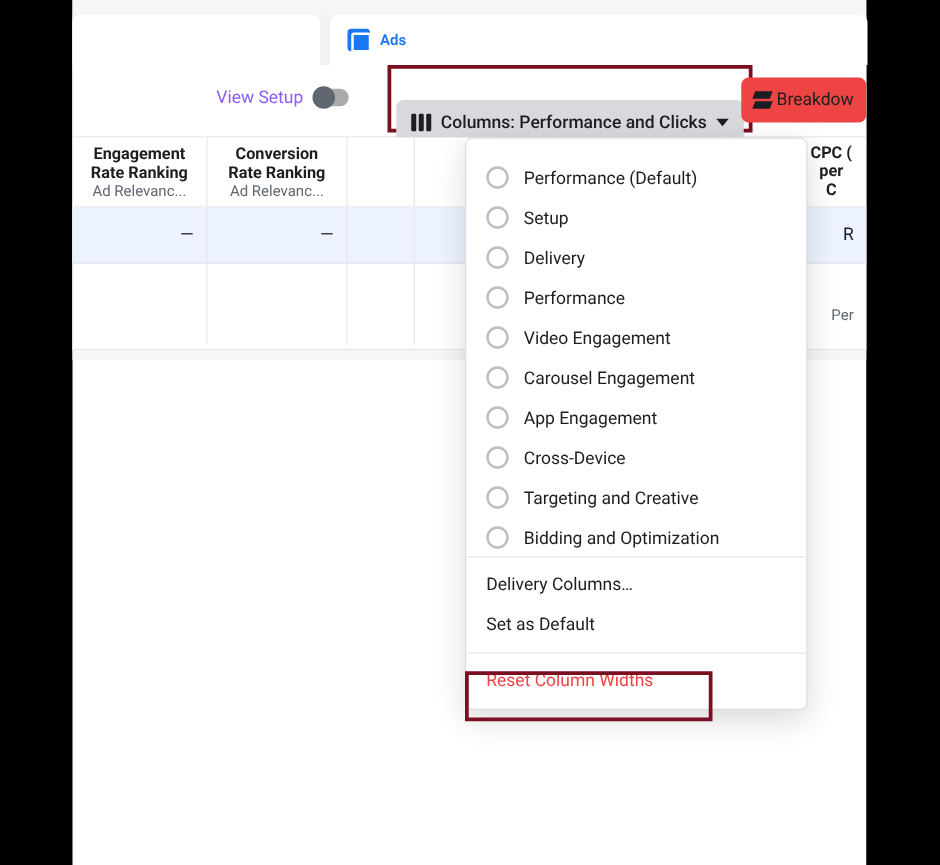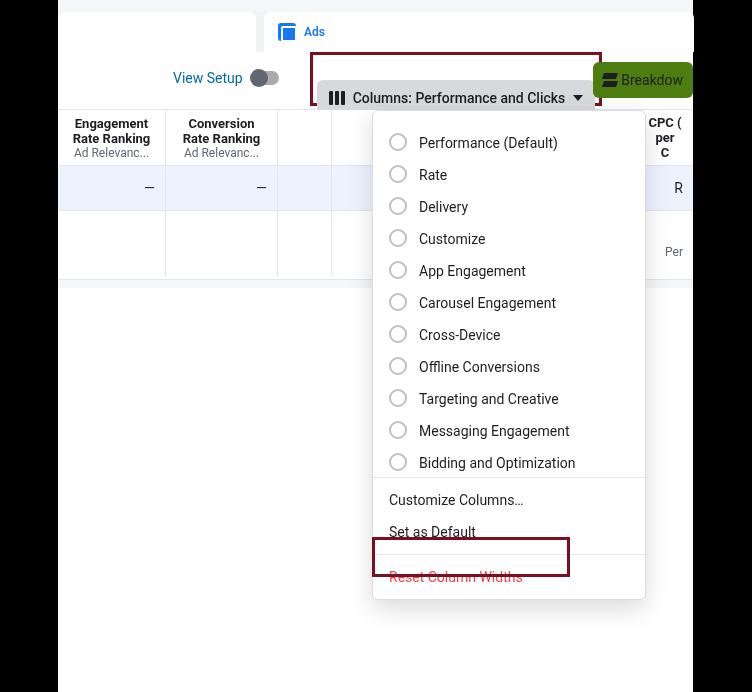--- a/index.html
+++ b/index.html
@@ -80,21 +80,21 @@
     align-items: center;
   }
   .view-setup {
     position:absolute;
     left: 115px;
     top: 18px;
     display:flex;
     align-items:center;
     gap: 8px;
   }
-  .view-setup-label { font-size:14px; color:#0369a1; }
+  .view-setup-label { font-size:14px; color:#8b5cf6; }
   .toggle {
     width: 28px; height: 14px;
     border-radius: 8px;
     background: #aaa;
     position: relative;
   }
   .toggle::after{
     content:"";
     position:absolute;
     left:-1px; top:-2px;
@@ -136,21 +136,21 @@
     width:0;height:0;
     border-left:5px solid transparent;
     border-right:5px solid transparent;
     border-top:6px solid #1c1e21;
   }
   .breakdown-btn {
     position:absolute;
     right: 0px;
     top: 10px;
     height:36px;
-    background:#4d7c0f;
+    background:#ef4444;
     border-radius:6px;
     display:flex; align-items:center;
     padding:0 10px; gap:4px;
   }
   .stack-icon {
     width:14px;height:14px; position:relative;
   }
   .stack-icon::before,.stack-icon::after{
     content:""; position:absolute; left:0; width:14px;height:6px;
     background:#1c1e21; transform:skewX(-20deg);
@@ -364,59 +364,55 @@
     </div>
   </div>
 
   <div class="dropdown" id="dropdown">
       <div class="opt">
         <div class="radio"></div>
         <span class="opt-label">Performance (Default)</span>
       </div>
       <div class="opt">
         <div class="radio"></div>
-        <span class="opt-label">Rate</span>
+        <span class="opt-label">Setup</span>
       </div>
       <div class="opt">
         <div class="radio"></div>
         <span class="opt-label">Delivery</span>
       </div>
       <div class="opt">
         <div class="radio"></div>
-        <span class="opt-label">Customize</span>
+        <span class="opt-label">Performance</span>
+      </div>
+      <div class="opt">
+        <div class="radio"></div>
+        <span class="opt-label">Video Engagement</span>
+      </div>
+      <div class="opt">
+        <div class="radio"></div>
+        <span class="opt-label">Carousel Engagement</span>
       </div>
       <div class="opt">
         <div class="radio"></div>
         <span class="opt-label">App Engagement</span>
       </div>
       <div class="opt">
         <div class="radio"></div>
-        <span class="opt-label">Carousel Engagement</span>
-      </div>
-      <div class="opt">
-        <div class="radio"></div>
         <span class="opt-label">Cross-Device</span>
       </div>
       <div class="opt">
         <div class="radio"></div>
-        <span class="opt-label">Offline Conversions</span>
-      </div>
-      <div class="opt">
-        <div class="radio"></div>
         <span class="opt-label">Targeting and Creative</span>
       </div>
       <div class="opt">
         <div class="radio"></div>
-        <span class="opt-label">Messaging Engagement</span>
-      </div>
-      <div class="opt">
-        <div class="radio"></div>
         <span class="opt-label">Bidding and Optimization</span>
       </div>
       <div class="divider"></div>
-      <div class="action-opt">Customize Columns…</div>
+      <div class="action-opt">Delivery Columns…</div>
       <div class="action-opt">Set as Default</div>
       <div class="divider"></div>
       <div class="action-opt disabled">Reset Column Widths</div>
     </div>
   <div class="customize-box"></div>
 
 </div>
 
 </body></html>

